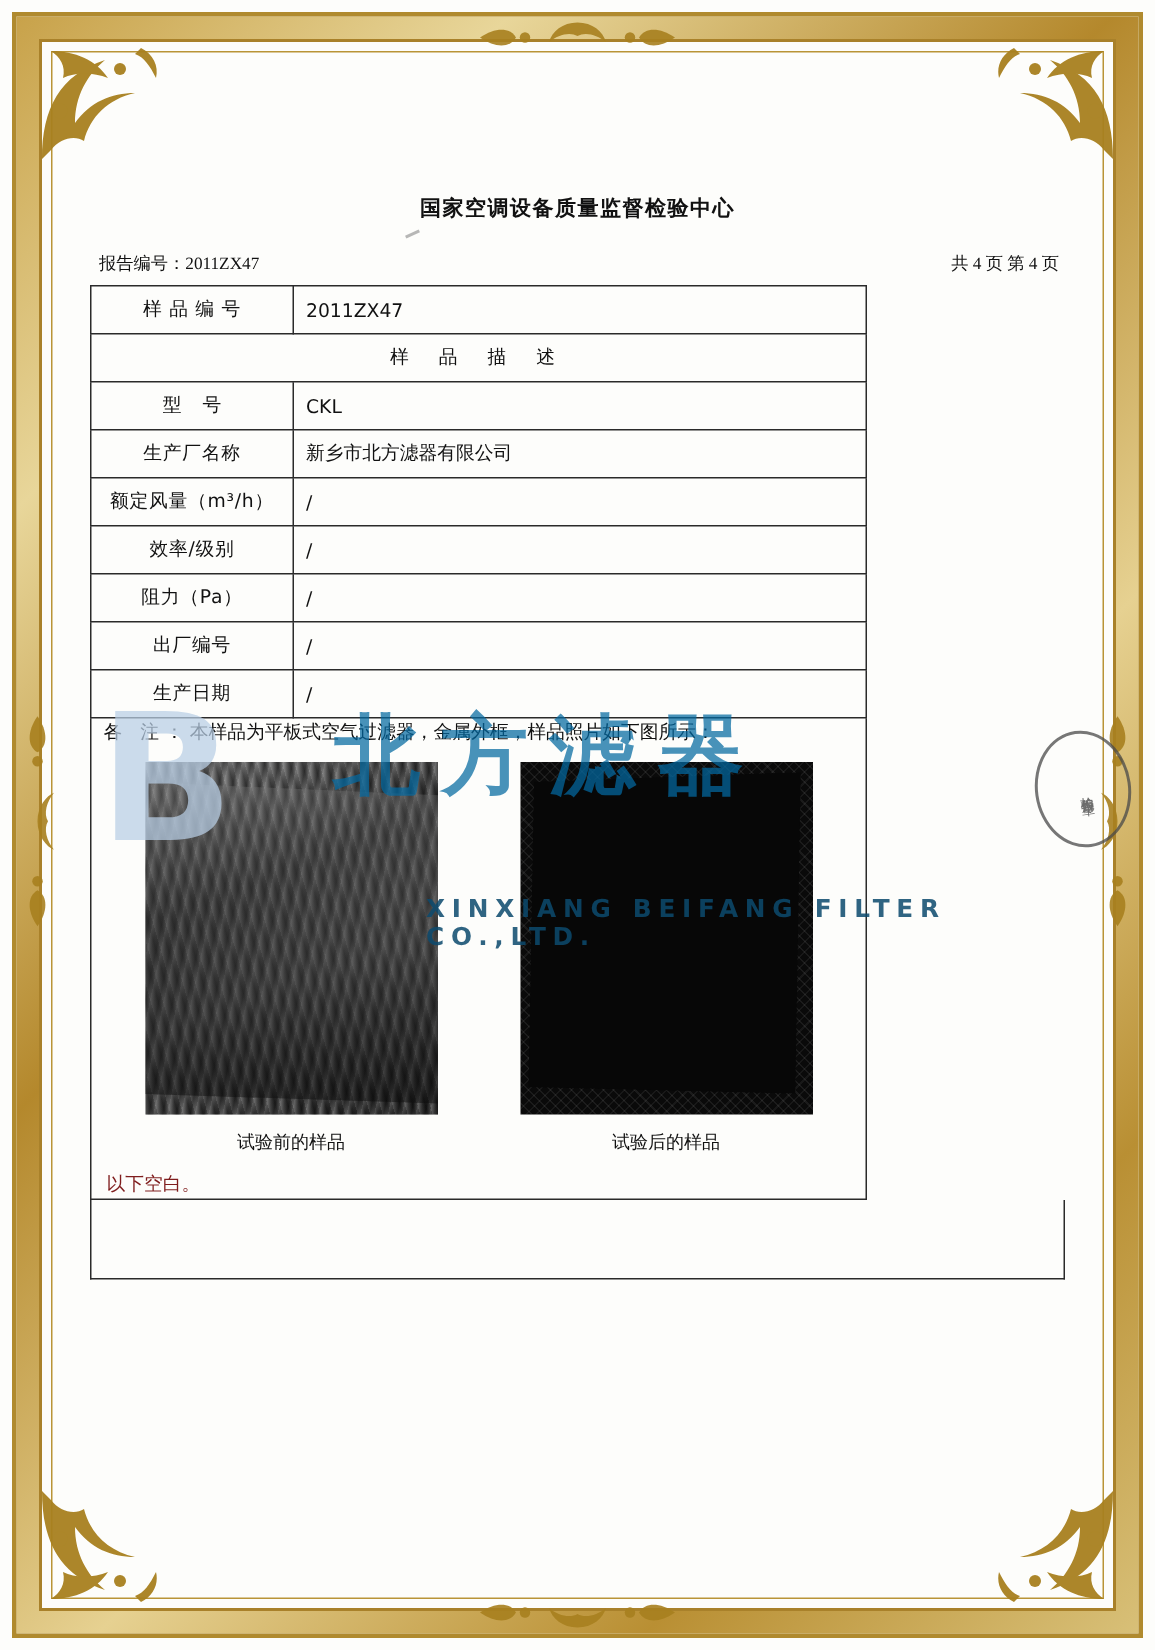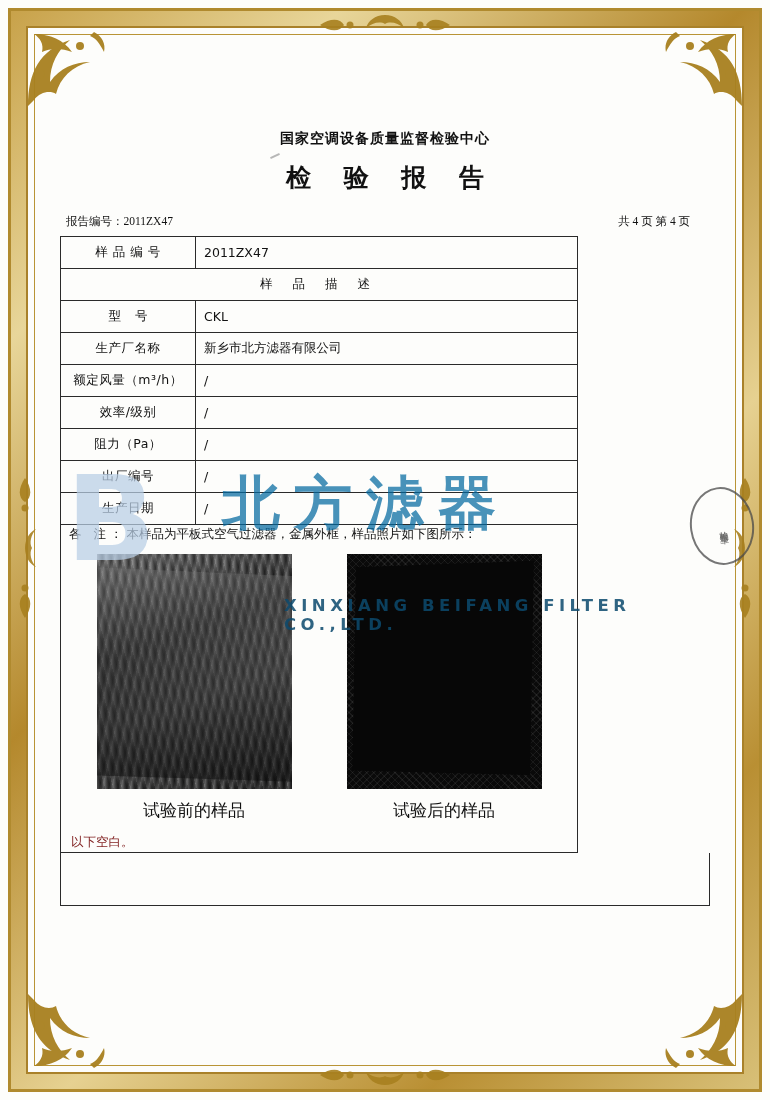--- a/index.html
+++ b/index.html
@@ -114,21 +114,21 @@
     color: #111;
   }
   .meta-left {
     position: absolute;
     left: 6px;
     top: 0;
     font-family: "Liberation Serif", serif;
   }
   .meta-right {
     position: absolute;
-    right: 20px;
+    right: 4px;
     top: 0;
     font-family: "Liberation Serif", serif;
   }
 
   
   .tbl {
     margin-top: 6px;
     width: 518px;
     border-collapse: collapse;
     border: 1px solid #2a2a2a;
@@ -168,21 +168,21 @@
   }
   .note-label { letter-spacing: 4px; }
 
   .photos {
     display: flex;
     justify-content: space-around;
     margin-top: 10px;
   }
   .photo-block { width: 230px; text-align: center; }
   .photo-caption {
-    font-size: 17px;
+    font-size: 12px;
     margin-top: 9px;
     font-family: "DejaVu Sans", sans-serif;
     color: #111;
   }
 
   .ph {
     width: 195px;
     height: 235px;
     margin: 0 auto;
     position: relative;
@@ -401,21 +401,20 @@
       <path d="M13 150 C6 140 6 130 13 126 C20 130 20 140 13 150 Z"></path>
     </svg>
   </div>
 
   <div class="doc">
 
     <div class="speck"></div>
 
     <div class="center-title">国家空调设备质量监督检验中心</div>
 
-    <div class="main-title">检 验 报 告</div>
 
     <div class="meta-row">
       <span class="meta-left">报告编号：2011ZX47</span>
       <span class="meta-right">共 4 页  第 4 页</span>
     </div>
 
     <table class="tbl">
       <tbody>
         <tr>
           <td class="lbl">样 品 编 号</td>

